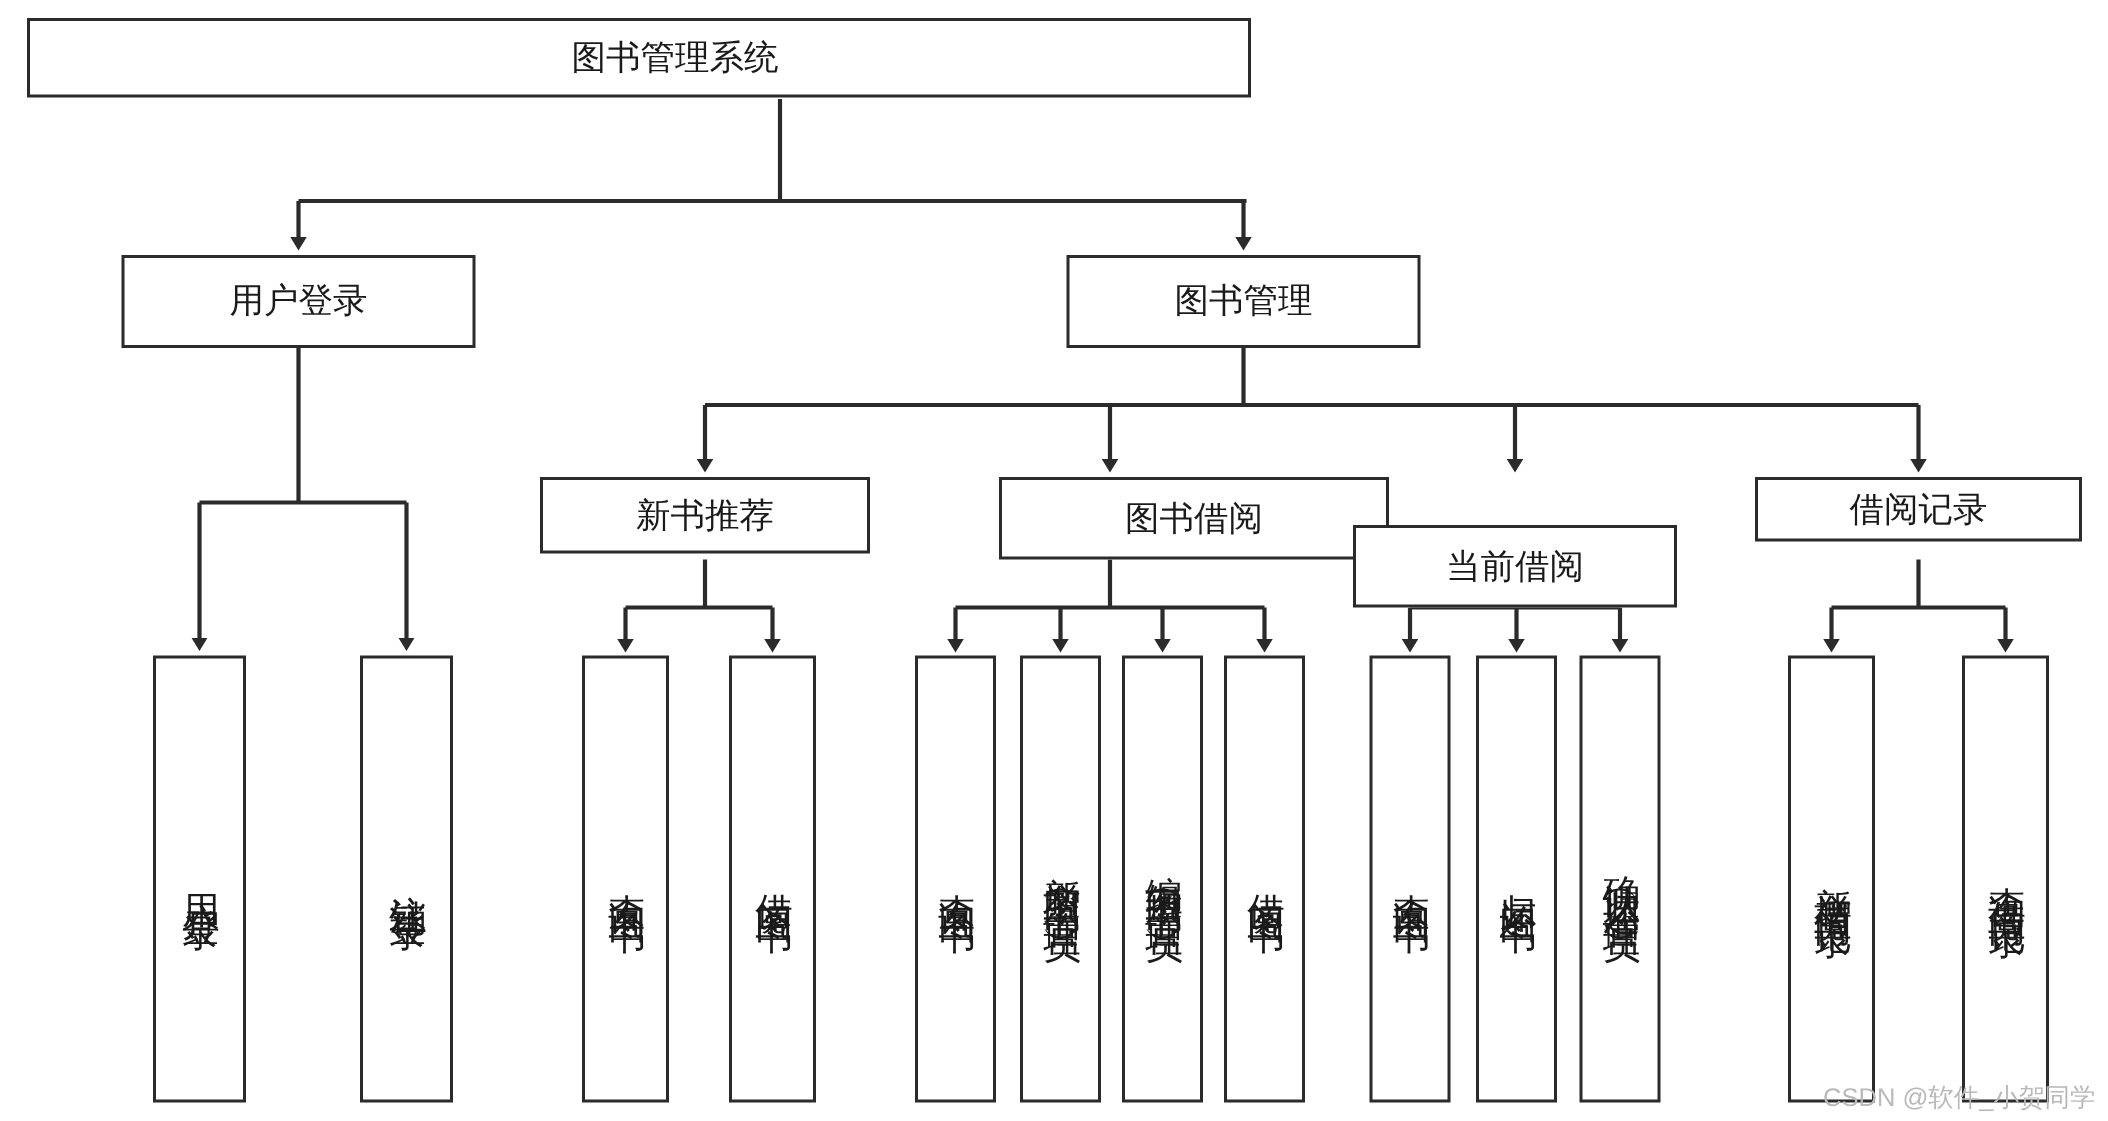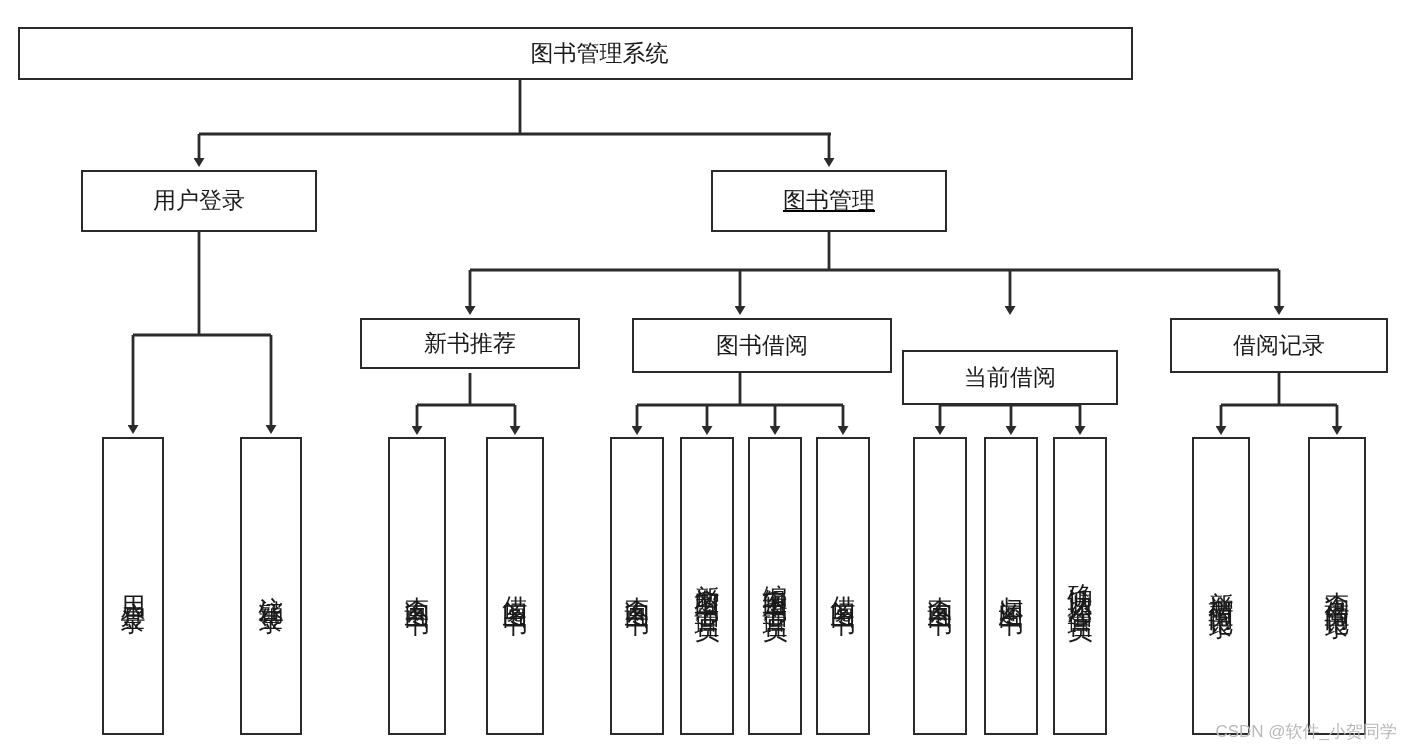--- a/index.html
+++ b/index.html
@@ -117,41 +117,41 @@
       <path d="M1011,405 L1011,428" marker-end="url(#arrow)"></path>
       <path d="M1080,405 L1080,428" marker-end="url(#arrow)"></path>
 
       <path d="M1279,373 L1279,405"></path>
       <path d="M1221,405 L1337,405"></path>
       <path d="M1221,405 L1221,428" marker-end="url(#arrow)"></path>
       <path d="M1337,405 L1337,428" marker-end="url(#arrow)"></path>
     </g>
   </svg>
 
-  <div class="node root horizontal" style="left: 18px; top: 27px; width: 1115px; height: 53px; padding-left: 48px;">
+  <div class="node root horizontal" style="left: 18px; top: 12px; width: 816px; height: 53px; padding-left: 48px;">
     <span class="node-label">图书管理系统</span>
   </div>
 
   <div class="node horizontal" style="left: 81px; top: 170px; width: 236px; height: 62px;">
     <span class="node-label">用户登录</span>
   </div>
-  <div class="node horizontal" style="left: 711px; top: 170px; width: 236px; height: 62px; text-decoration: underline;">
+  <div class="node horizontal" style="left: 711px; top: 170px; width: 236px; height: 62px;">
     <span class="node-label">图书管理</span>
   </div>
 
   <div class="node horizontal" style="left: 360px; top: 318px; width: 220px; height: 51px;">
     <span class="node-label">新书推荐</span>
   </div>
-  <div class="node horizontal" style="left: 632px; top: 318px; width: 260px; height: 55px;">
+  <div class="node horizontal" style="left: 666px; top: 318px; width: 260px; height: 55px;">
     <span class="node-label">图书借阅</span>
   </div>
   <div class="node horizontal" style="left: 902px; top: 318px; width: 216px; height: 55px; margin-top: 32px;">
     <span class="node-label">当前借阅</span>
   </div>
-  <div class="node horizontal" style="left: 1170px; top: 318px; width: 218px; height: 55px;">
+  <div class="node horizontal" style="left: 1170px; top: 318px; width: 218px; height: 43px;">
     <span class="node-label">借阅记录</span>
   </div>
 
   <div class="node vertical" style="left: 102px; top: 437px; width: 62px; height: 298px;">
     <span class="node-label">用户登录</span>
   </div>
   <div class="node vertical" style="left: 240px; top: 437px; width: 62px; height: 298px;">
     <span class="node-label">注销登录</span>
   </div>
 

